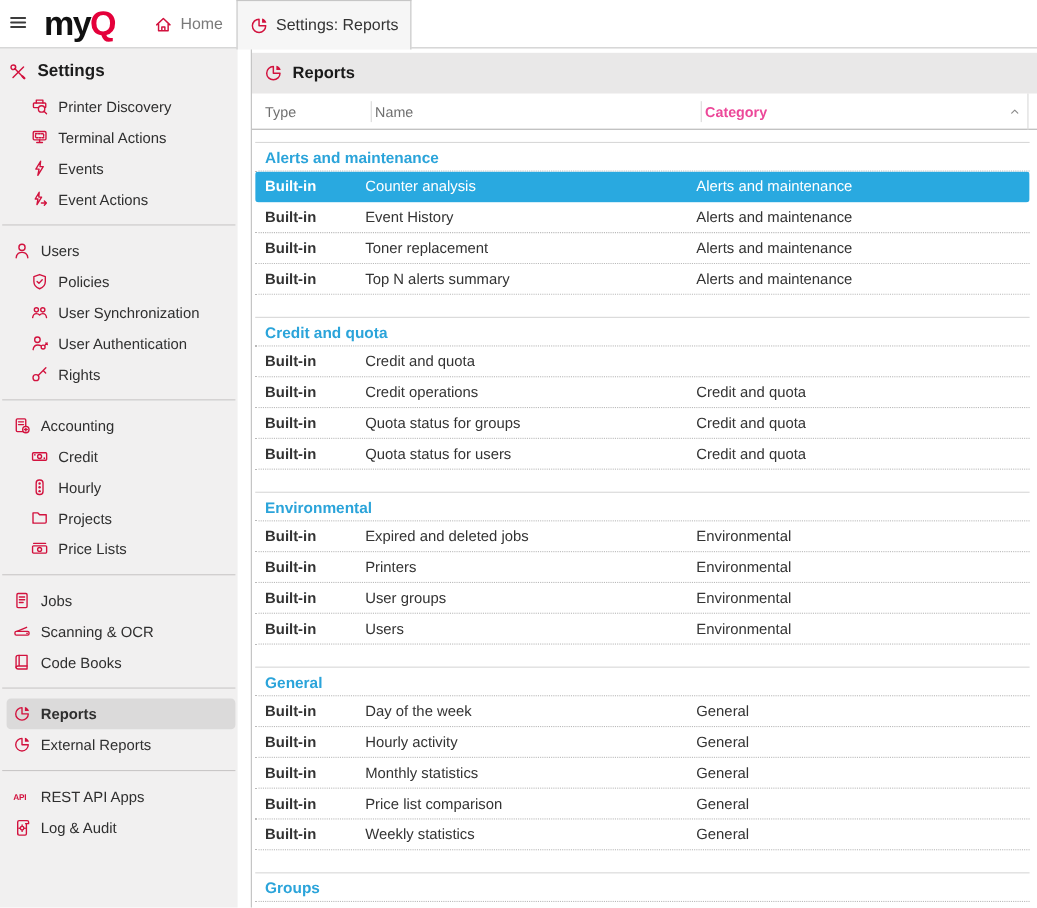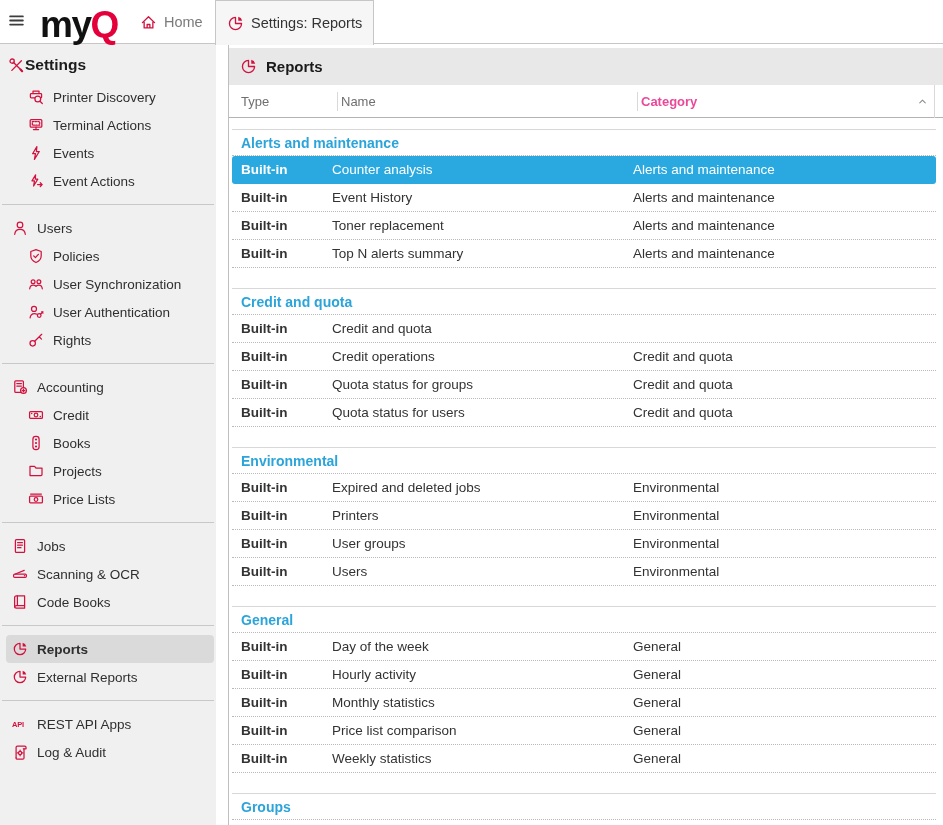--- a/index.html
+++ b/index.html
@@ -4,38 +4,38 @@
 <style>
   * { margin:0; padding:0; box-sizing:border-box; }
   html,body { width:943px; height:825px; overflow:hidden; background:#fff;
     font-family:"Liberation Sans","DejaVu Sans",sans-serif; }
 
   
   .topbar { position:absolute; left:0; top:0; width:943px; height:44px;
     background:#fff; border-bottom:1px solid var(--border-gray,#c6c6c6); z-index:3; }
   .hamburger { position:absolute; left:8px; top:12px; width:22px; height:20px;
     color:#3c3c3c; cursor:pointer; }
-  .logo { position:absolute; left:40px; top:4px; font-size:37px; font-weight:bold;
+  .logo { position:absolute; left:40px; top:4px; font-size:31px; font-weight:bold;
     letter-spacing:-1.5px; }
   .logo .lb { color:#111; }
   .logo .lr { color:var(--logo-red,#e4003a); }
   .tab { position:absolute; top:0; height:44px; display:flex; align-items:center;
     gap:7px; font-size:14.5px; cursor:pointer; }
   .tab-home { left:140px; color:#7a7a7a; }
   .tab-active { left:215px; height:45px; padding:0 11px; background:var(--tab-bg,#f6f6f6);
     border:1px solid var(--border-gray,#c6c6c6); border-bottom:none; color:#333; z-index:4; }
   .icon { display:inline-flex; width:17px; height:17px; flex:0 0 auto;
     color:var(--accent-red,#d2123e); }
   .icon svg { width:100%; height:100%; }
   .icon.dark { color:#3c3c3c; }
 
   
   .sidebar { position:absolute; left:0; top:44px; width:216px; bottom:0;
     background:var(--sidebar-bg,#f1f0f0); padding-top:8px; overflow:hidden; }
-  .side-title { display:flex; align-items:center; padding:4px 0 9px 8px;
+  .side-title { display:flex; align-items:center; gap:9px; padding:4px 0 9px 8px;
     font-size:15.5px; font-weight:bold; color:#1c1c1c; }
   .side-item { display:flex; align-items:center; gap:9px; height:28px;
     margin:0 2px 0 6px; padding-left:6px; border-radius:4px; font-size:13.5px;
     color:#2f2f2f; cursor:pointer; }
   .side-item .icon { width:16px; height:16px; }
   .side-item.sub { padding-left:22px; }
   .side-item.sel { background:var(--sidebar-selected-bg,#dbdada); font-weight:bold; }
   .side-divider { border-top:1px solid #c9c7c7; margin:9px 2px; }
 
   
@@ -223,21 +223,21 @@
       </div>
       <div class="side-item sub">
         <span class="icon">
           <svg viewBox="0 0 16 16" fill="none" stroke="currentColor" stroke-width="1.25" stroke-linecap="round" stroke-linejoin="round">
             <rect x="4.9" y="1.4" width="6.2" height="13.2" rx="2.8"></rect>
             <circle cx="8" cy="4.5" r="1.1" fill="currentColor" stroke="none"></circle>
             <circle cx="8" cy="8" r="1.1" fill="currentColor" stroke="none"></circle>
             <circle cx="8" cy="11.5" r="1.1" fill="currentColor" stroke="none"></circle>
           </svg>
         </span>
-        <span>Books</span>
+        <span>Hourly</span>
       </div>
       <div class="side-item sub">
         <span class="icon">
           <svg viewBox="0 0 16 16" fill="none" stroke="currentColor" stroke-width="1.25" stroke-linecap="round" stroke-linejoin="round">
             <path d="M2 12.6V3.3h4.5L8 5h6v6.6c0 .6-.4 1-1 1H3c-.6 0-1-.4-1-1Z"></path>
           </svg>
         </span>
         <span>Projects</span>
       </div>
       <div class="side-item sub">

